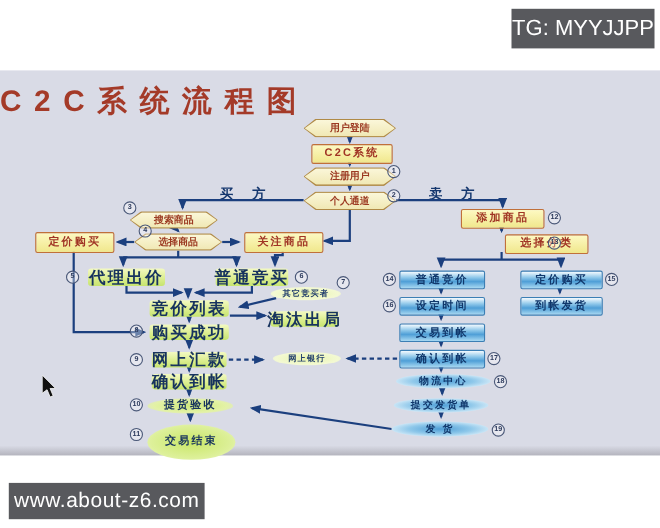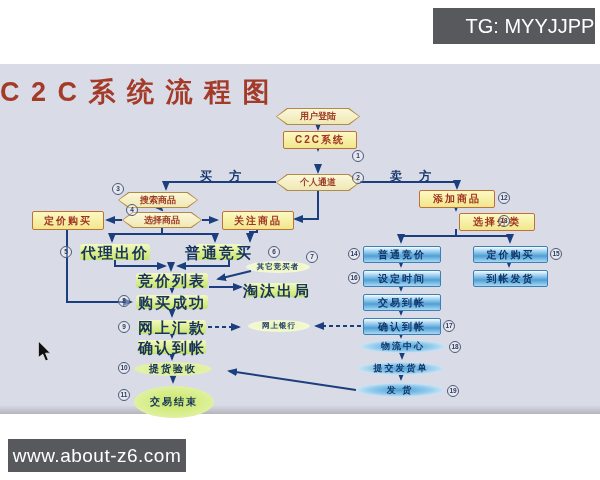--- a/index.html
+++ b/index.html
@@ -5,21 +5,21 @@
   :root{
     --hex: polygon(0 50%, 13% 0, 87% 0, 100% 50%, 87% 100%, 13% 100%);
     --navy:#1b3f7e;
   }
   html,body{margin:0;padding:0;background:#fff;}
   #screen{position:relative;width:600px;height:480px;background:#fff;overflow:hidden;
           font-family:"Liberation Sans","DejaVu Sans",sans-serif;}
   
   .badge{position:absolute;background:#58595d;color:#fff;display:flex;align-items:center;
          justify-content:center;font-weight:400;}
-  #badge-top{right:5px;top:8px;width:130px;height:36px;font-size:20px;padding-left:32px;}
+  #badge-top{right:5px;top:8px;width:130px;height:36px;font-size:20px;}
   #badge-bottom{left:8px;top:439px;width:178px;height:33px;font-size:19px;letter-spacing:.5px;}
   
   #panel{position:absolute;left:0;top:64px;width:600px;height:350px;background:#d9dbe6;}
   #panel-shadow{position:absolute;left:0;bottom:0;width:100%;height:9px;
      background:linear-gradient(180deg,rgba(150,148,156,0),rgba(150,148,156,.55));}
   #title{position:absolute;left:0;right:0;top:74px;text-align:left;font-size:27px;
          font-weight:bold;color:#a43a28;letter-spacing:2px;}
   .side-label{position:absolute;font-size:12px;font-weight:bold;color:#15376e;letter-spacing:7px;}
   
   .node{position:absolute;display:flex;align-items:center;justify-content:center;
@@ -118,20 +118,24 @@
   <div class="side-label" style="left:200px;top:168px;text-decoration:underline;">买 方</div>
   <div class="side-label" style="left:390px;top:168px;">卖 方</div>
 
   <div class="node dia" style="left:276px;top:108px;width:84px;height:17px;">
       <i class="fill"></i>
       <b>用户登陆</b>
     </div>
   <div class="node rect-y" style="left:283px;top:131px;width:72px;height:16px;">
       <b>C2C系统</b>
     </div>
+  <div class="node dia" style="left:276px;top:152px;width:84px;height:17px;">
+      <i class="fill"></i>
+      <b>注册用户</b>
+    </div>
   <div class="node dia" style="left:118px;top:192px;width:80px;height:16px;">
       <i class="fill"></i>
       <b>搜索商品</b>
     </div>
 
   <div class="node dia" style="left:276px;top:174px;width:84px;height:17px;">
       <i class="fill"></i>
       <b>个人通道</b>
     </div>
   <div class="node dia" style="left:122px;top:212px;width:80px;height:16px;">
@@ -140,21 +144,21 @@
     </div>
   <div class="node rect-y" style="left:32px;top:211px;width:70px;height:17px;">
       <b>定价购买</b>
     </div>
   <div class="node rect-y" style="left:222px;top:211px;width:70px;height:17px;">
       <b>关注商品</b>
     </div>
   <div class="node green" style="left:80px;top:244px;width:70px;height:16px;">
       <b>代理出价</b>
     </div>
-  <div class="node green" style="left:196px;top:244px;width:46px;height:16px;">
+  <div class="node green" style="left:196px;top:244px;width:66px;height:16px;">
       <b>普通竞买</b>
     </div>
   <div class="node lens-pale" style="left:246px;top:261px;width:64px;height:12px;">
       <b>其它竞买者</b>
     </div>
   <div class="node green" style="left:136px;top:273px;width:72px;height:15px;">
       <b>竞价列表</b>
     </div>
   <div class="node green" style="left:246px;top:283px;width:62px;height:14px;">
       <b>淘汰出局</b>

